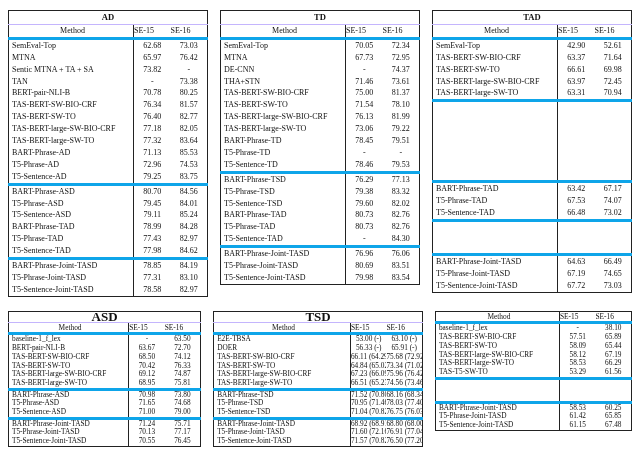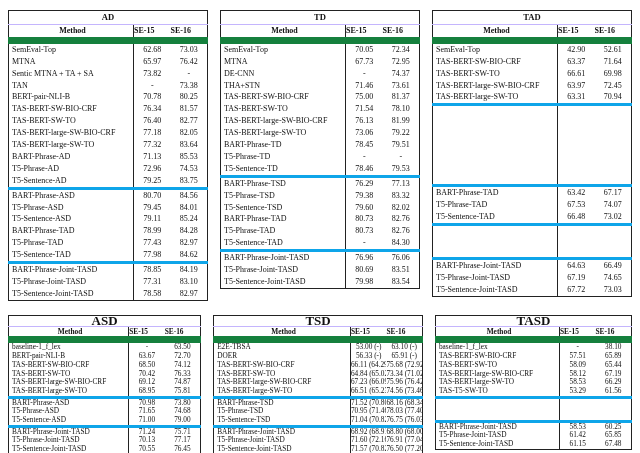--- a/index.html
+++ b/index.html
@@ -11,21 +11,21 @@
   table{border-collapse:collapse;border:1px solid #222;table-layout:fixed;background:#fff}
   #row-0 table{width:203px}
   #row-1 table:nth-child(1){width:197px}
   #row-1 table:nth-child(2){width:214px}
   #row-1 table:nth-child(3){width:201px}
   col.val{width:37px}
   #row-1 col.val{width:36px}
   table.wide col.val{width:57px}
   th,td{white-space:nowrap;overflow:hidden}
   .title-row th{font-weight:bold;text-align:center;border-bottom:1px solid #c4b5fd}
-  .head-row th{font-weight:bold;border-bottom:7px solid #15803d}
+  .head-row th{font-weight:normal;border-bottom:1px solid #15803d}
   .head-row th.method{text-align:center}
   .head-row th.val{text-align:left}
   td.method,th.method{text-align:left;border-right:1px solid #222;padding-left:3px}
   td.val{text-align:center}
   tbody.group{border-top:3px solid #0ea5e9}
   td.b{font-weight:normal}
   
   #row-0 td{font-size:8px;line-height:11.9px;padding-top:0;padding-bottom:0}
   #row-0 .title-row th{font-size:8.6px;line-height:12.6px}
   #row-0 .head-row th{font-size:8px;line-height:12.2px}
@@ -549,23 +549,20 @@
           </tr>
         </tbody>
       </table>
       <table>
         <colgroup>
           <col class="method">
           <col class="val">
           <col class="val">
         </colgroup>
         <thead>
-          <tr class="title-row">
-            <th colspan="3">TASD</th>
-          </tr>
           <tr class="head-row">
             <th class="method">Method</th>
             <th class="val">SE-15</th>
             <th class="val">SE-16</th>
           </tr>
         </thead>
         <tbody class="group">
           <tr>
             <td class="method">baseline-1_f_lex</td>
             <td class="val">-</td>

